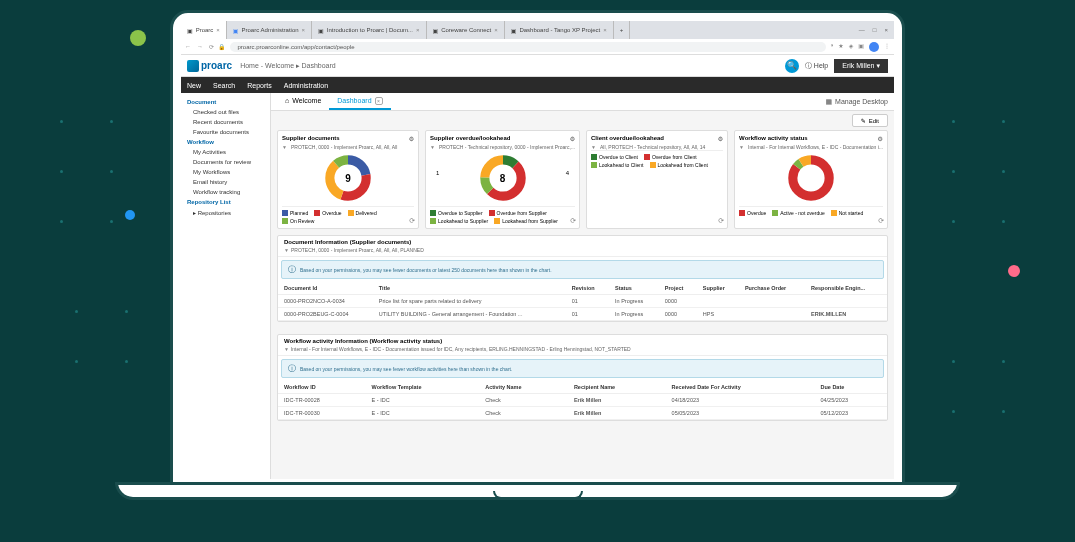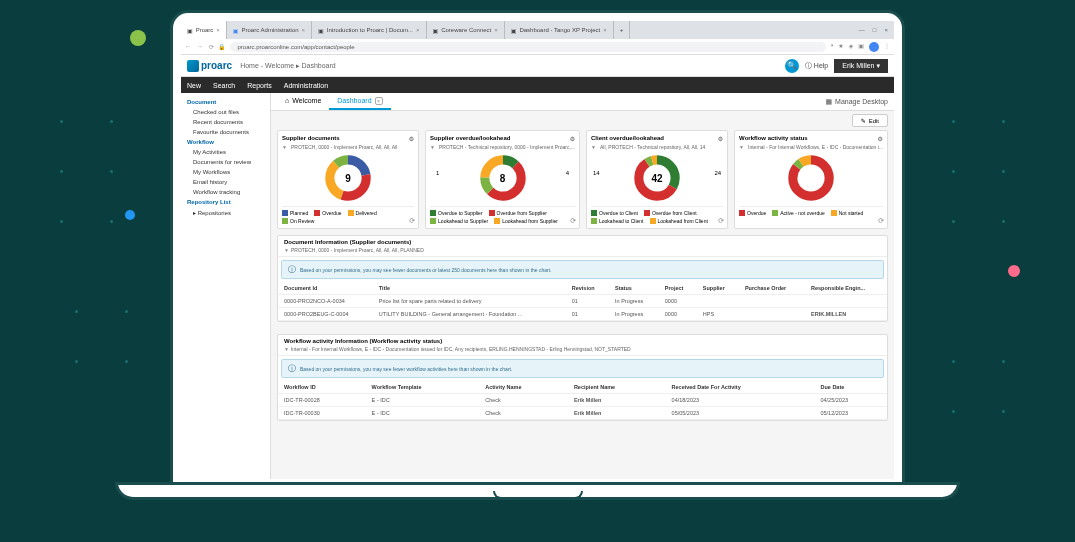--- a/index.html
+++ b/index.html
@@ -312,31 +312,20 @@
             </div>
             <span class="refresh-icon">⟳</span>
           </div>
 
           <div class="card">
             <div class="card-title">
                 <span>Client overdue/lookahead</span>
                 <span class="gear">⚙</span>
               </div>
             <div class="card-sub filter-icon">All, PROTECH - Technical repository, All, All, 14</div>
-            <div class="donut-wrap">
-              <svg class="donut-svg" viewBox="0 0 42 42">
-                <circle cx="21" cy="21" r="15.9" fill="none" stroke="#2e7d32" stroke-width="8" stroke-dasharray="33 67" stroke-dashoffset="0"></circle>
-                <circle cx="21" cy="21" r="15.9" fill="none" stroke="#d32f2f" stroke-width="8" stroke-dasharray="57 43" stroke-dashoffset="-33"></circle>
-                <circle cx="21" cy="21" r="15.9" fill="none" stroke="#7cb342" stroke-width="8" stroke-dasharray="5 95" stroke-dashoffset="-90"></circle>
-                <circle cx="21" cy="21" r="15.9" fill="none" stroke="#f9a825" stroke-width="8" stroke-dasharray="5 95" stroke-dashoffset="-95"></circle>
-              </svg>
-              <div class="donut-center">42</div>
-              <div class="side-label" style="left:2px;top:20px">14</div>
-              <div class="side-label" style="right:2px;top:20px">24</div>
-            </div>
             <div class="legend">
               <div class="legend-item">
                   <div class="swatch" style="background:#2e7d32"></div>
                   <span>Overdue to Client</span>
                 </div>
               <div class="legend-item">
                   <div class="swatch" style="background:#d32f2f"></div>
                   <span>Overdue from Client</span>
                 </div>
               <div class="legend-item">

